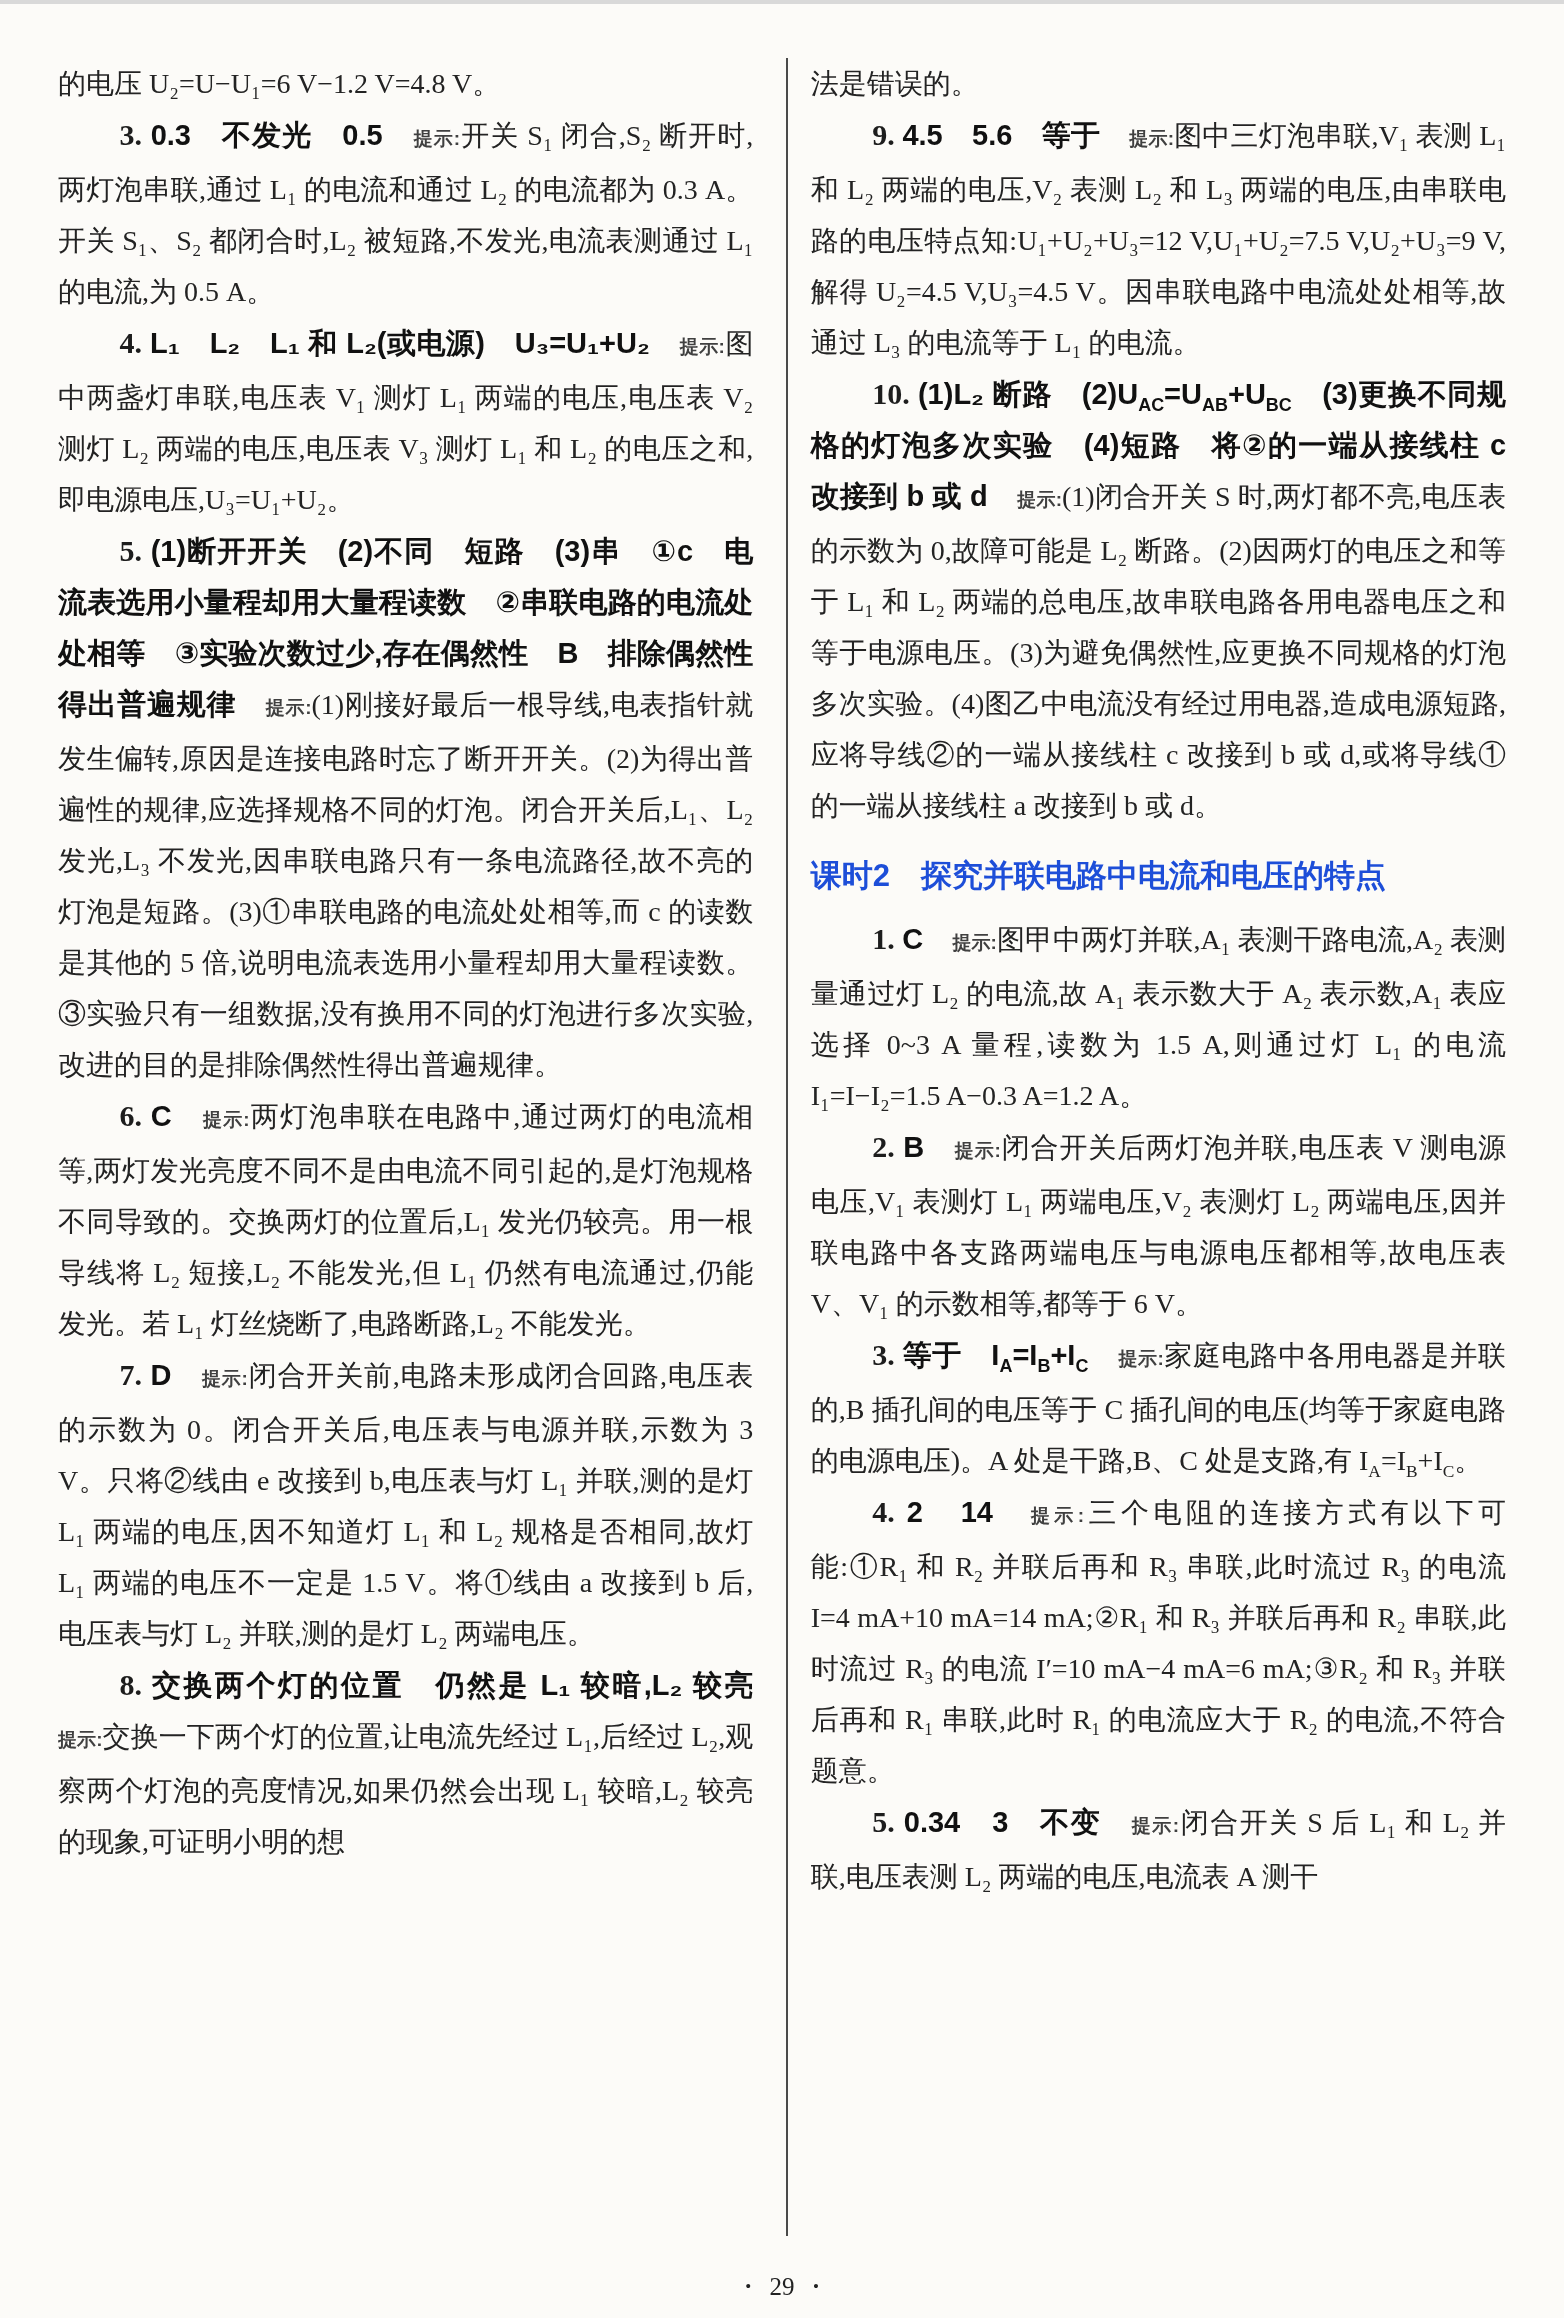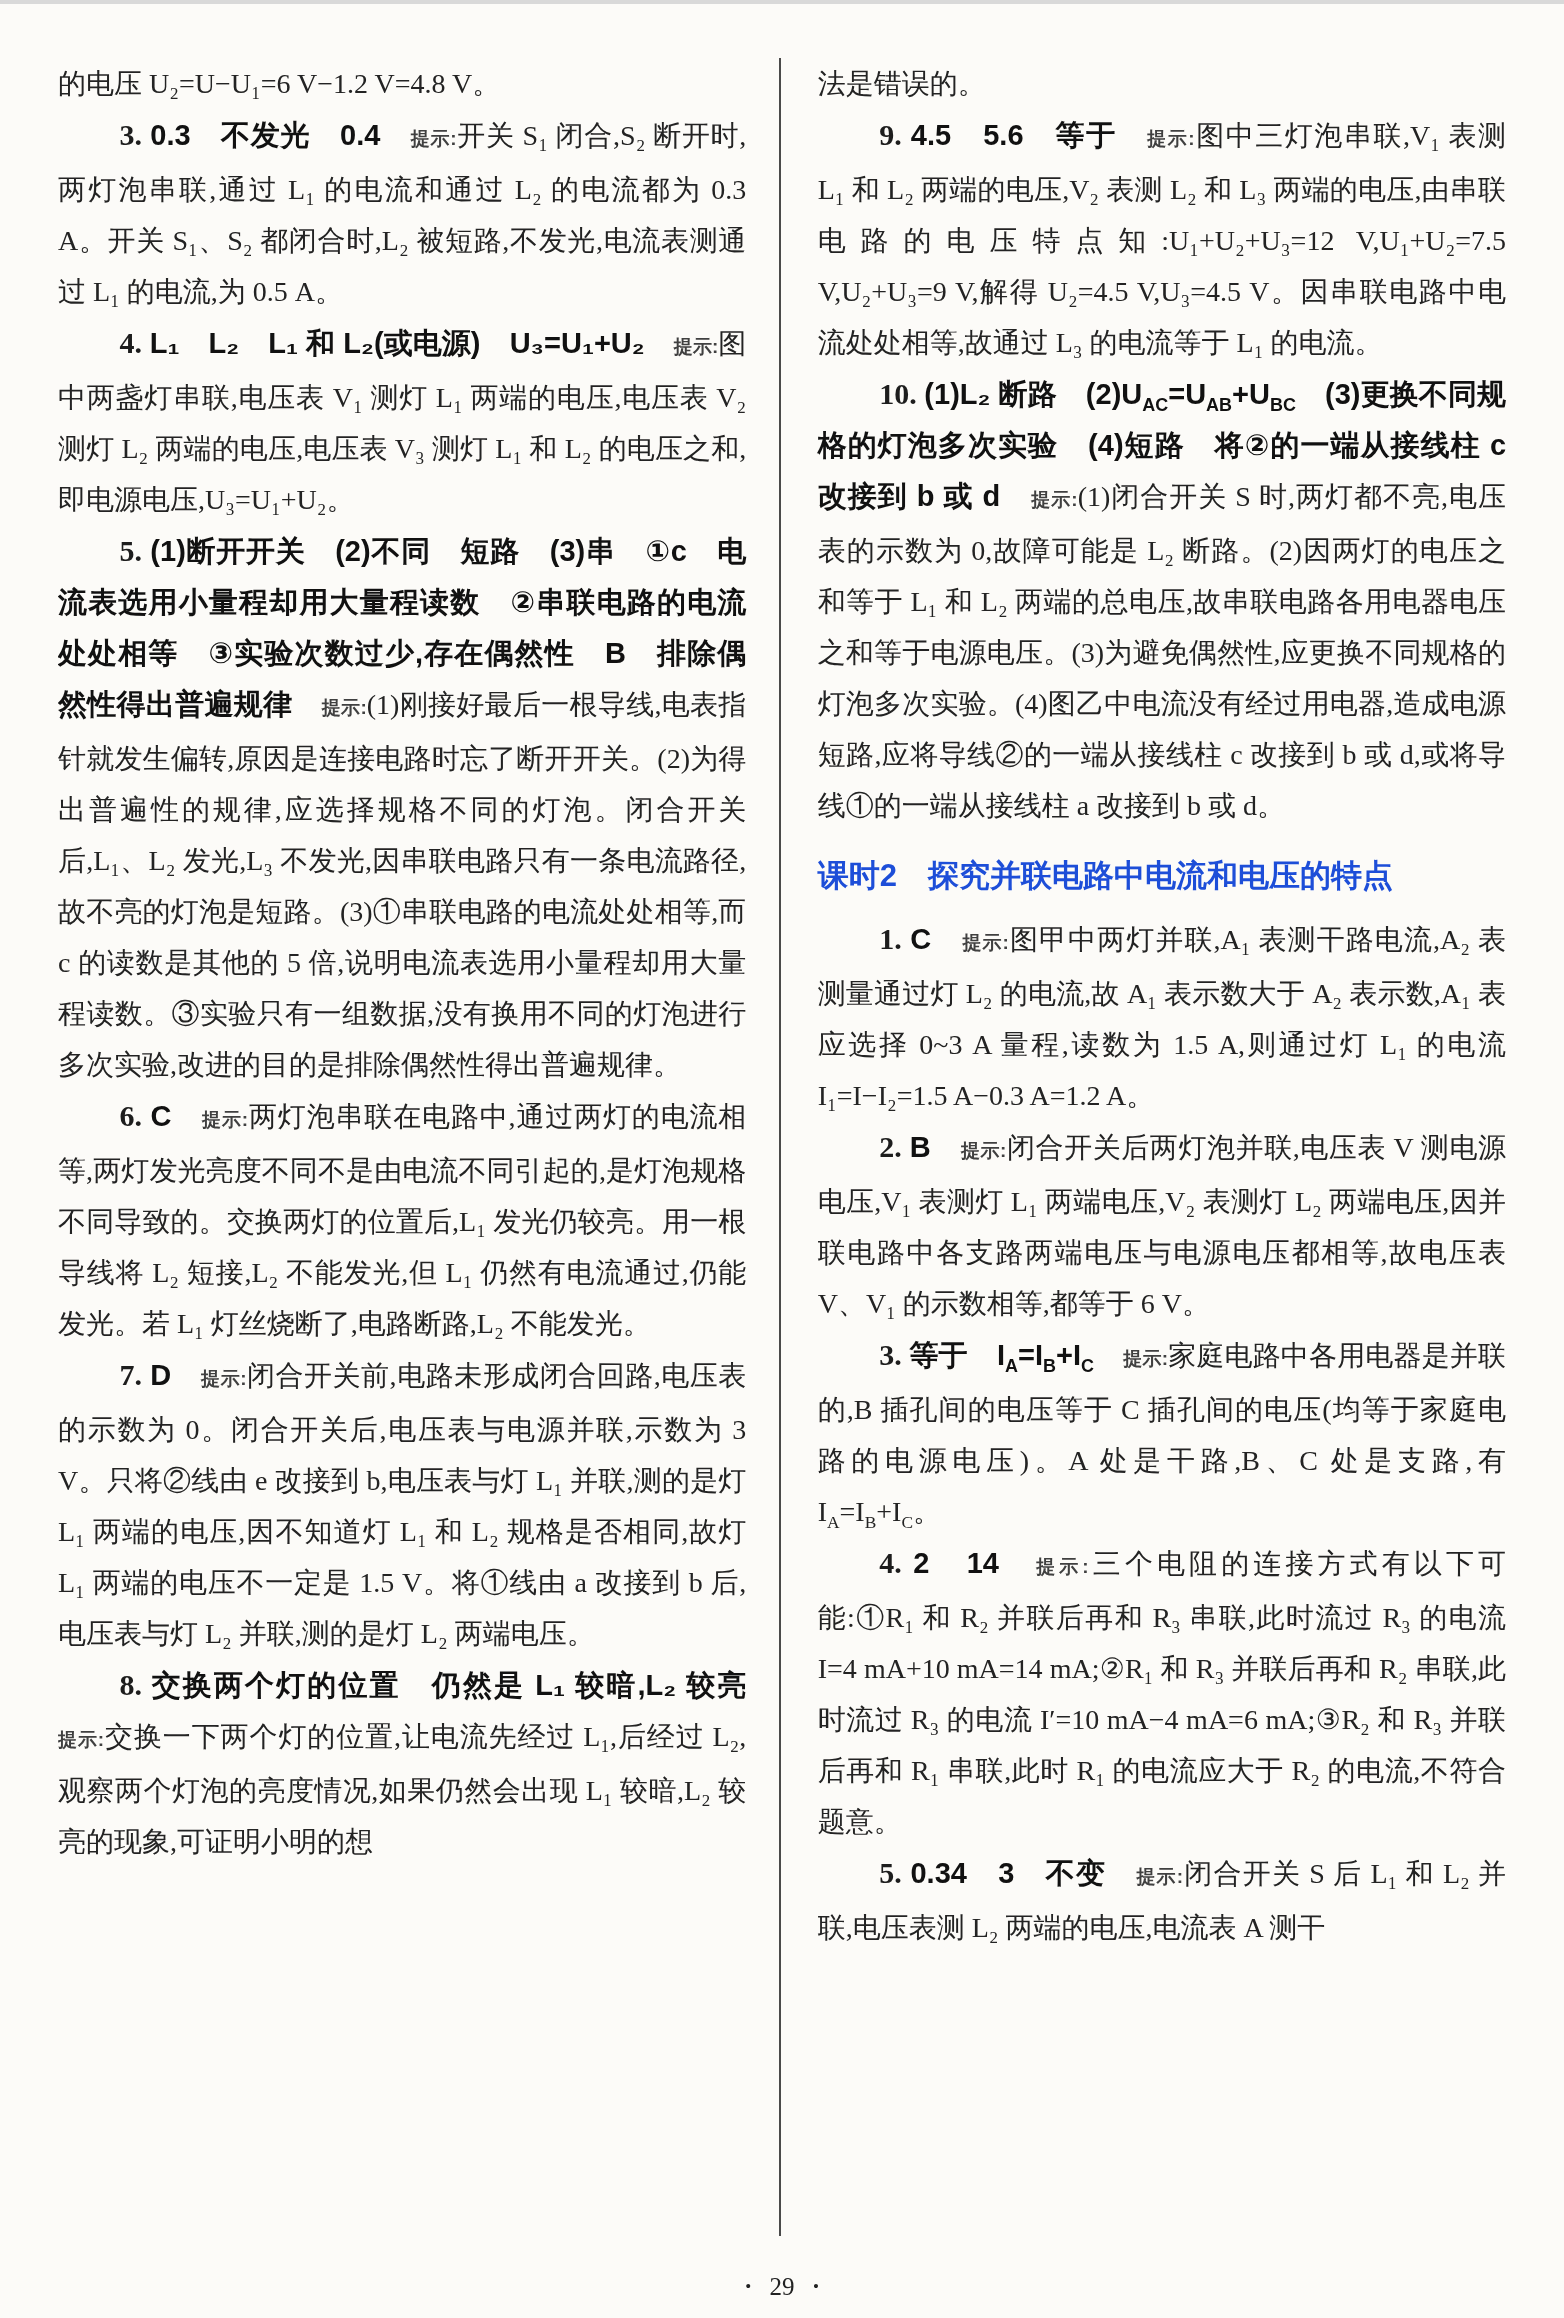--- a/index.html
+++ b/index.html
@@ -18,21 +18,21 @@
   .columns {
     position: absolute;
     top: 54px;
     left: 58px;
     right: 58px;
     bottom: 87px;
     display: flex;
   }
   .column { flex: 1; overflow: hidden; }
   .column.left  { padding-right: 33px; }
-  .column.right { padding-left: 37px; }
+  .column.right { padding-left: 23px; }
   .divider { width: 1.3px; background: #4a4a4a; }
 
   .para {
     text-align: justify;
     font-size: 28px;
     line-height: 51px;
     color: #1d1d1d;
   }
   .para.indent { text-indent: 2.2em; }
 
@@ -85,21 +85,21 @@
   }
   .footer .dot { font-size: 17px; }
 </style>
 </head>
 <body>
 
 <div class="page">
   <div class="columns">
     <div class="column left">
         <p class="para"><span class="run-hint">的电压 U₂=U−U₁=6 V−1.2 V=4.8 V。</span></p>
-        <p class="para indent"><span class="run-num">3. </span><span class="run-ans">0.3　不发光　0.4　</span><span class="run-label">提示:</span><span class="run-hint">开关 S₁ 闭合,S₂ 断开时,两灯泡串联,通过 L₁ 的电流和通过 L₂ 的电流都为 0.3 A。开关 S₁、S₂ 都闭合时,L₂ 被短路,不发光,电流表测通过 L₁ 的电流,为 0.5 A。</span></p>
+        <p class="para indent"><span class="run-num">3. </span><span class="run-ans">0.3　不发光　0.5　</span><span class="run-label">提示:</span><span class="run-hint">开关 S₁ 闭合,S₂ 断开时,两灯泡串联,通过 L₁ 的电流和通过 L₂ 的电流都为 0.3 A。开关 S₁、S₂ 都闭合时,L₂ 被短路,不发光,电流表测通过 L₁ 的电流,为 0.5 A。</span></p>
         <p class="para indent"><span class="run-num">4. </span><span class="run-ans">L₁　L₂　L₁ 和 L₂(或电源)　U₃=U₁+U₂　</span><span class="run-label">提示:</span><span class="run-hint">图中两盏灯串联,电压表 V₁ 测灯 L₁ 两端的电压,电压表 V₂ 测灯 L₂ 两端的电压,电压表 V₃ 测灯 L₁ 和 L₂ 的电压之和,即电源电压,U₃=U₁+U₂。</span></p>
         <p class="para indent"><span class="run-num">5. </span><span class="run-ans">(1)断开开关　(2)不同　短路　(3)串　①c　电流表选用小量程却用大量程读数　②串联电路的电流处处相等　③实验次数过少,存在偶然性　B　排除偶然性得出普遍规律　</span><span class="run-label">提示:</span><span class="run-hint">(1)刚接好最后一根导线,电表指针就发生偏转,原因是连接电路时忘了断开开关。(2)为得出普遍性的规律,应选择规格不同的灯泡。闭合开关后,L₁、L₂ 发光,L₃ 不发光,因串联电路只有一条电流路径,故不亮的灯泡是短路。(3)①串联电路的电流处处相等,而 c 的读数是其他的 5 倍,说明电流表选用小量程却用大量程读数。③实验只有一组数据,没有换用不同的灯泡进行多次实验,改进的目的是排除偶然性得出普遍规律。</span></p>
         <p class="para indent"><span class="run-num">6. </span><span class="run-ans">C　</span><span class="run-label">提示:</span><span class="run-hint">两灯泡串联在电路中,通过两灯的电流相等,两灯发光亮度不同不是由电流不同引起的,是灯泡规格不同导致的。交换两灯的位置后,L₁ 发光仍较亮。用一根导线将 L₂ 短接,L₂ 不能发光,但 L₁ 仍然有电流通过,仍能发光。若 L₁ 灯丝烧断了,电路断路,L₂ 不能发光。</span></p>
         <p class="para indent"><span class="run-num">7. </span><span class="run-ans">D　</span><span class="run-label">提示:</span><span class="run-hint">闭合开关前,电路未形成闭合回路,电压表的示数为 0。闭合开关后,电压表与电源并联,示数为 3 V。只将②线由 e 改接到 b,电压表与灯 L₁ 并联,测的是灯 L₁ 两端的电压,因不知道灯 L₁ 和 L₂ 规格是否相同,故灯 L₁ 两端的电压不一定是 1.5 V。将①线由 a 改接到 b 后,电压表与灯 L₂ 并联,测的是灯 L₂ 两端电压。</span></p>
         <p class="para indent"><span class="run-num">8. </span><span class="run-ans">交换两个灯的位置　仍然是 L₁ 较暗,L₂ 较亮　</span><span class="run-label">提示:</span><span class="run-hint">交换一下两个灯的位置,让电流先经过 L₁,后经过 L₂,观察两个灯泡的亮度情况,如果仍然会出现 L₁ 较暗,L₂ 较亮的现象,可证明小明的想</span></p>
       </div>
     <div class="divider"></div>
     <div class="column right">
         <p class="para"><span class="run-hint">法是错误的。</span></p>
         <p class="para indent"><span class="run-num">9. </span><span class="run-ans">4.5　5.6　等于　</span><span class="run-label">提示:</span><span class="run-hint">图中三灯泡串联,V₁ 表测 L₁ 和 L₂ 两端的电压,V₂ 表测 L₂ 和 L₃ 两端的电压,由串联电路的电压特点知:U₁+U₂+U₃=12 V,U₁+U₂=7.5 V,U₂+U₃=9 V,解得 U₂=4.5 V,U₃=4.5 V。因串联电路中电流处处相等,故通过 L₃ 的电流等于 L₁ 的电流。</span></p>

